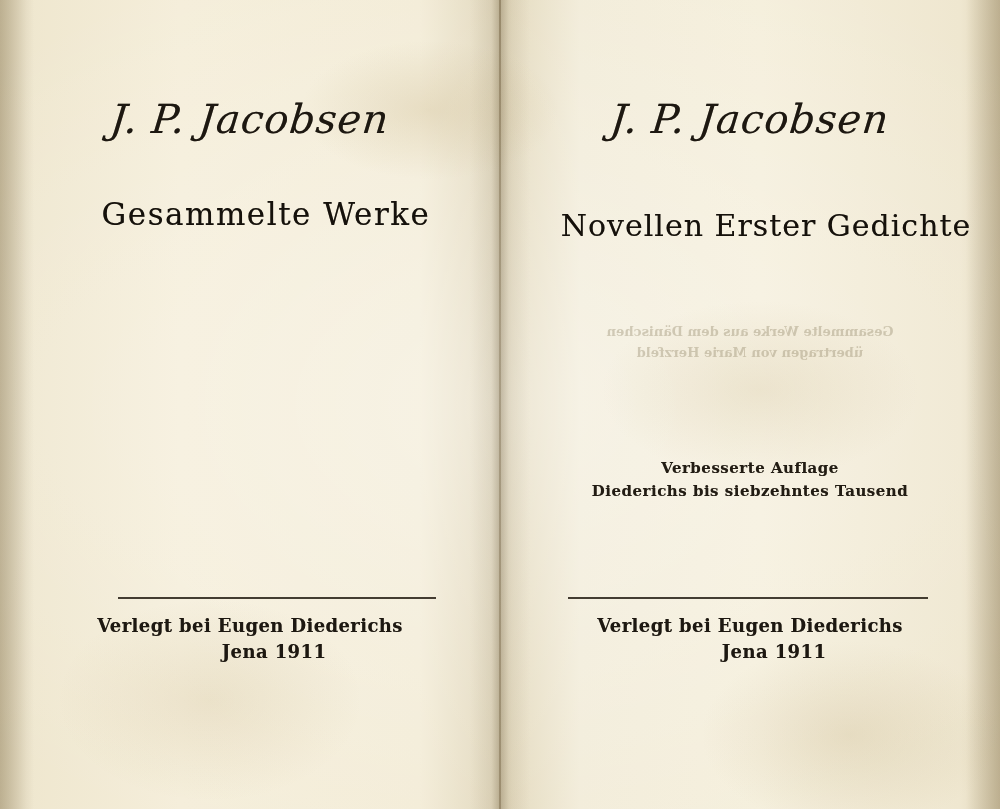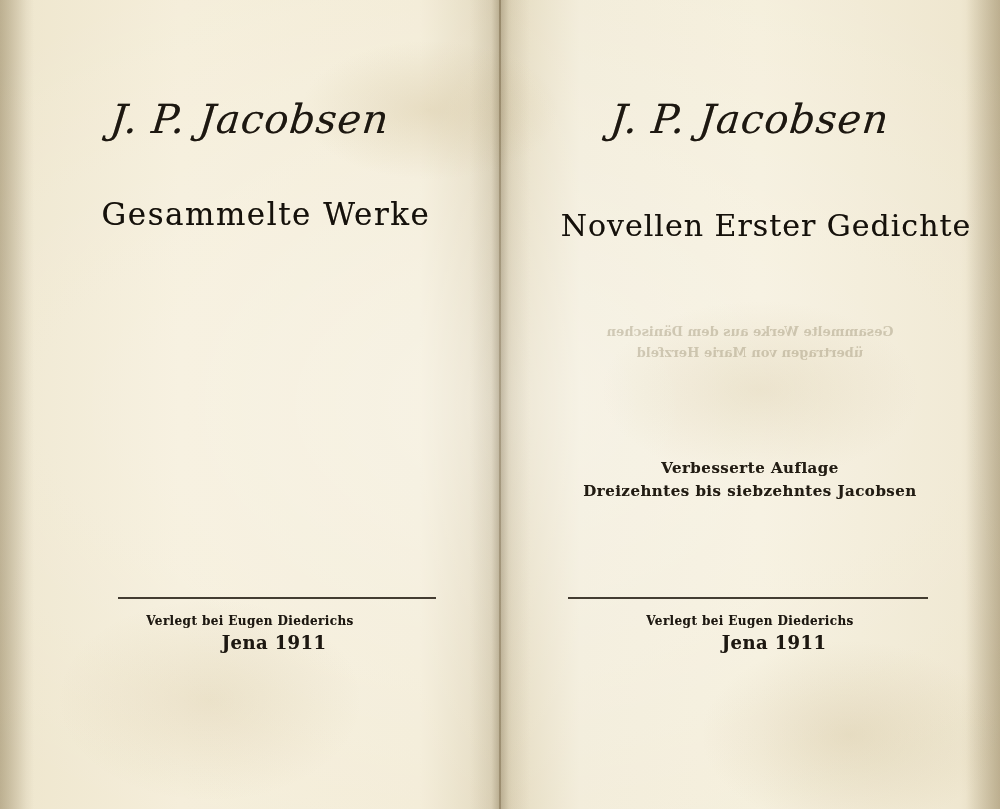--- a/index.html
+++ b/index.html
@@ -168,21 +168,21 @@
 
   .imprint {
     position: absolute;
     left: 0;
     width: 100%;
     font-family: "DejaVu Serif", serif;
     font-weight: bold;
     color: #1d1811;
     line-height: 1.45;
   }
-  .imprint .publisher { font-size: 12px; letter-spacing: 0.4px; }
+  .imprint .publisher { font-size: 18px; letter-spacing: 0.4px; }
   .imprint .place { font-size: 18px; letter-spacing: 0.4px; padding-left: 48px; }
 
   
   .page.left .author      { top: 96px;  font-size: 40px; }
   .page.left .maintitle   { top: 196px; font-size: 31px; letter-spacing: 1.5px; }
   .page.left .volume      { top: 405px; font-size: 22px; letter-spacing: 1.2px; }
   .page.left .rule        { left: 118px; width: 318px; top: 597px; }
   .page.left .imprint     { top: 613px; }
 
   
@@ -225,21 +225,21 @@
 
     <div class="maintitle ink-soft">Novellen Erster Gedichte</div>
 
     <div class="bleed">
       <div>Gesammelte Werke aus dem Dänischen</div>
       <div>übertragen von Marie Herzfeld</div>
     </div>
 
     <div class="edition">
       <div class="line1 ink-soft">Verbesserte Auflage</div>
-      <div class="line2 ink-soft">Dreizehntes bis siebzehntes Jacobsen</div>
+      <div class="line2 ink-soft">Diederichs bis siebzehntes Tausend</div>
     </div>
 
     <div class="rule"></div>
 
     <div class="imprint">
       <div class="publisher ink-soft">Verlegt bei Eugen Diederichs</div>
       <div class="place ink-soft">Jena 1911</div>
     </div>
   </div>
 

